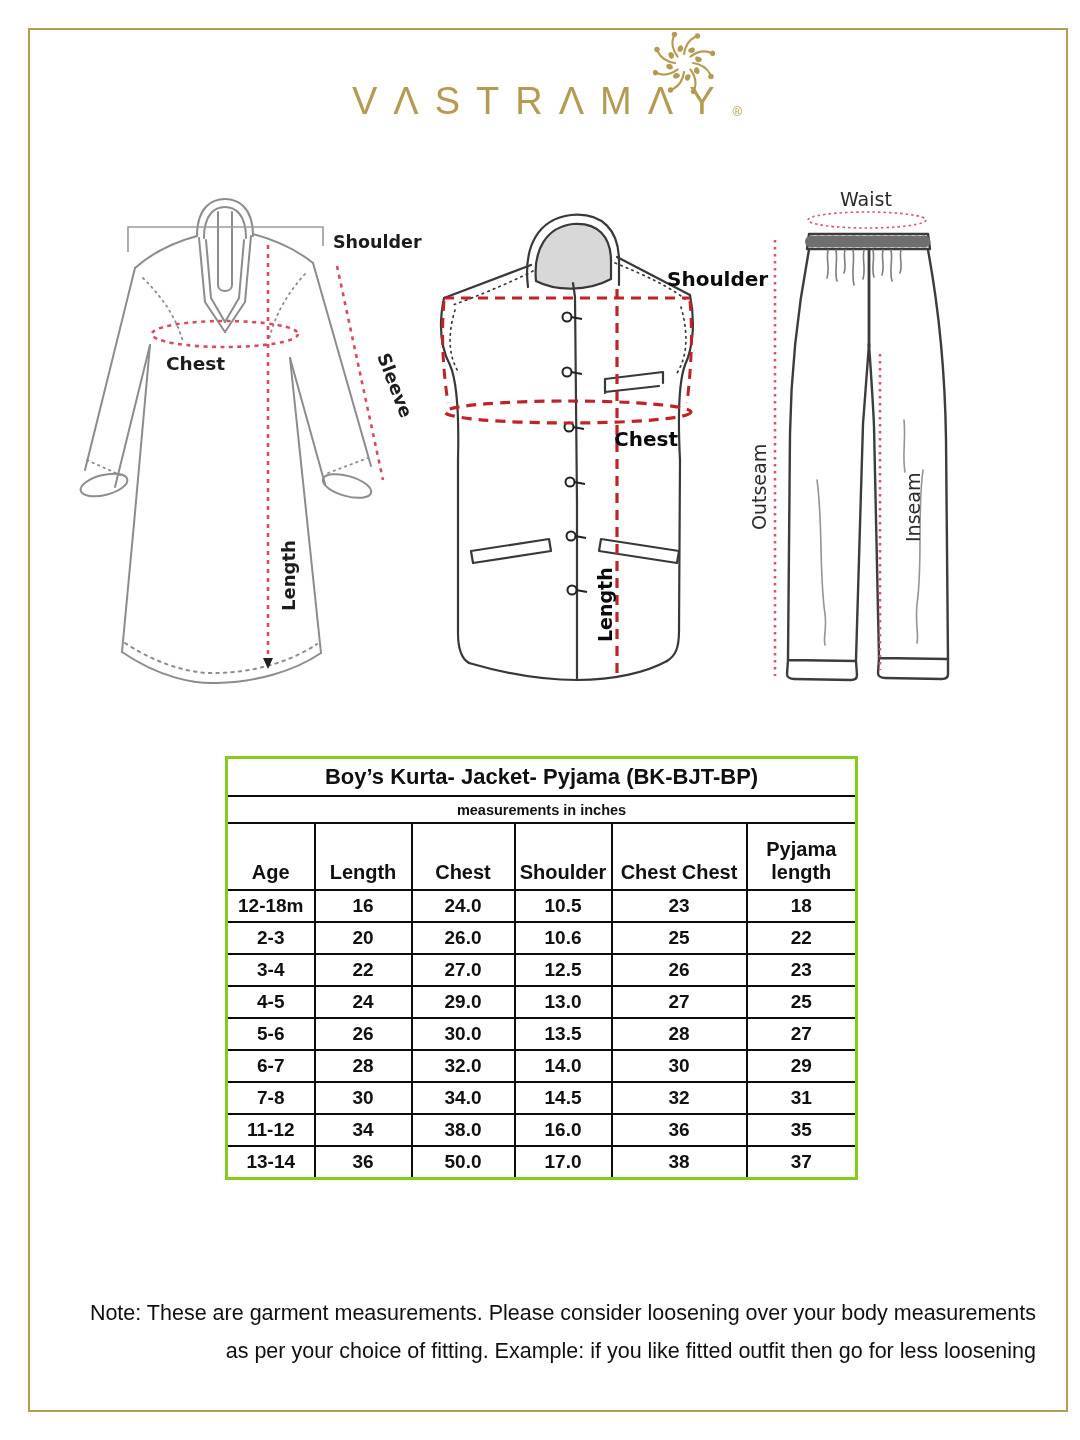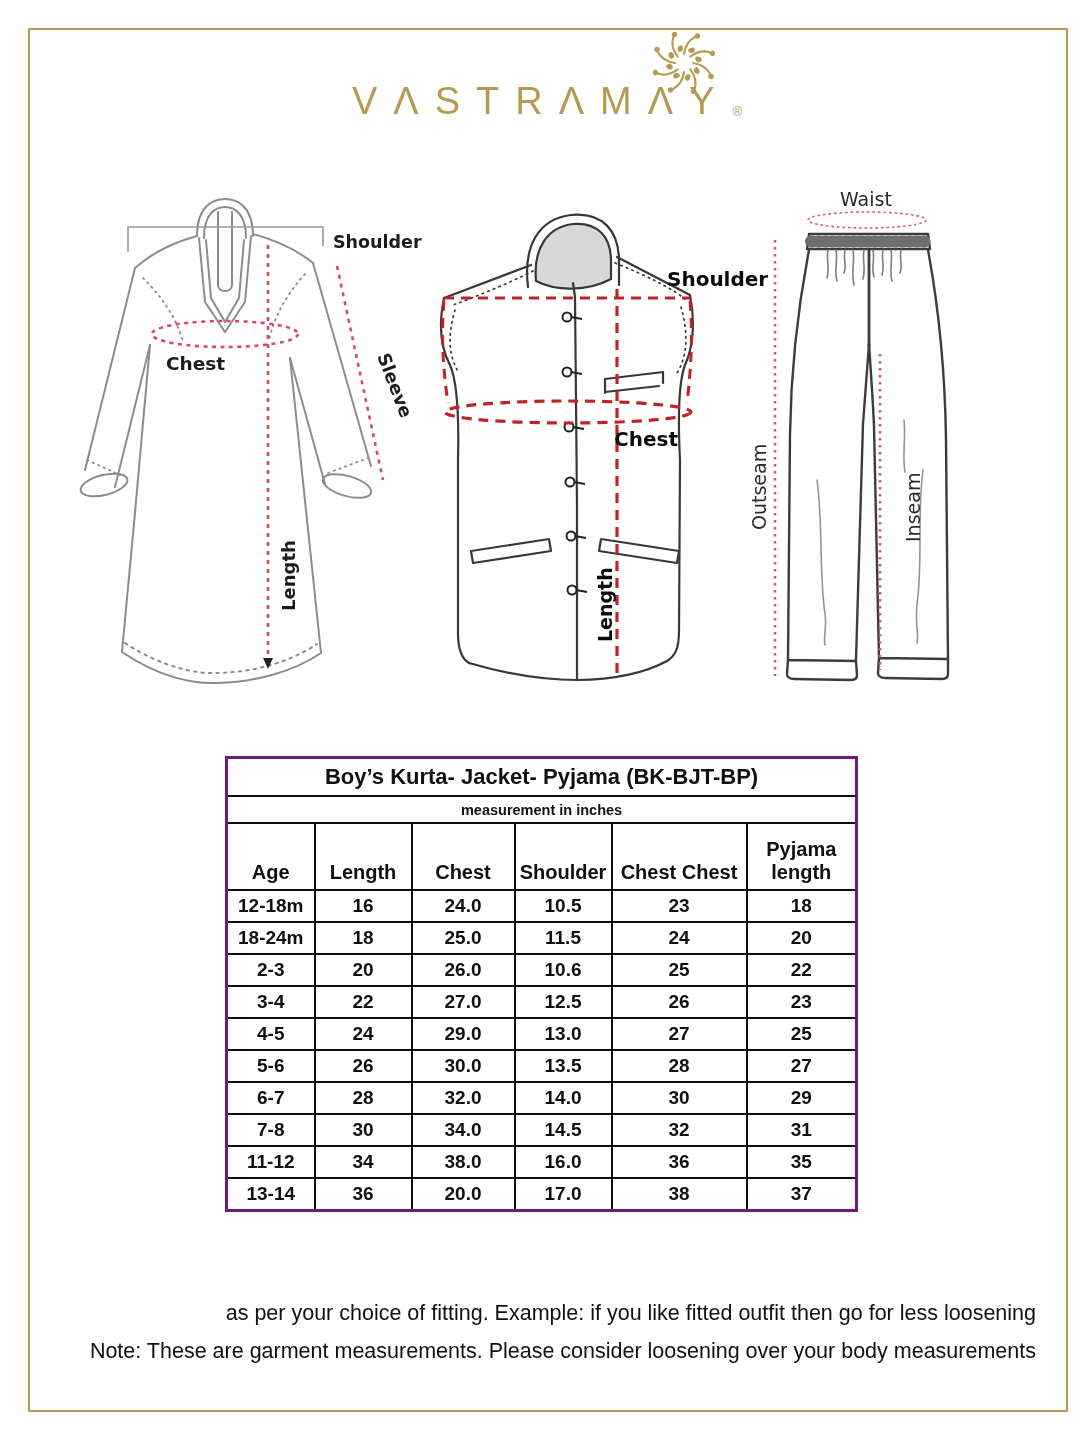--- a/index.html
+++ b/index.html
@@ -23,21 +23,21 @@
   .ornament { position:absolute; left:653px; top:32px; }
   
   .diag { position:absolute; }
   .diag text { font-family:"DejaVu Sans", sans-serif; }
   .lbl   { font-weight:bold; fill:#1c1c1c; }
   .lbl-j { font-weight:bold; fill:#0a0a0a; }
   .lbl-p { fill:#2b2b2b; }
   
   .table-wrap { position:absolute; left:225px; top:756px; width:630px; }
   table.size { border-collapse:collapse; table-layout:fixed; width:630px;
-               border:3px solid #701a75; }
+               border:3px solid #84cc16; }
   table.size td, table.size th {
     border:2px solid #0c0c0c; text-align:center; padding:0;
     font-weight:bold; color:#101010; font-family:"Liberation Sans", sans-serif;
   }
   td.t-title { height:36px; font-size:22px; }
   td.t-sub   { height:25px; font-size:14.5px; }
   tr.t-head th { height:60px; font-size:20px; vertical-align:bottom;
                  padding-bottom:5px; line-height:1.15;margin-left:48px; }
   tbody td { height:30px; font-size:19px; }
   
@@ -221,49 +221,41 @@
           <col style="width:103px">
         <col style="width:97px">
           <col style="width:135px">
           <col style="width:110px">
       </colgroup>
       <thead>
         <tr>
             <td class="t-title" colspan="6">Boy’s Kurta- Jacket- Pyjama (BK-BJT-BP)</td>
           </tr>
         <tr>
-            <td class="t-sub" colspan="6">measurement in inches</td>
+            <td class="t-sub" colspan="6">measurements in inches</td>
           </tr>
         <tr class="t-head">
           <th>Age</th>
           <th>Length</th>
           <th>Chest</th>
           <th>Shoulder</th>
           <th>Chest Chest</th>
           <th>Pyjama length</th>
         </tr>
       </thead>
       <tbody>
           <tr>
             <td>12-18m</td>
             <td>16</td>
             <td>24.0</td>
             <td>10.5</td>
             <td>23</td>
             <td>18</td>
           </tr>
           <tr>
-            <td>18-24m</td>
-            <td>18</td>
-            <td>25.0</td>
-            <td>11.5</td>
-            <td>24</td>
-            <td>20</td>
-          </tr>
-          <tr>
             <td>2-3</td>
             <td>20</td>
             <td>26.0</td>
             <td>10.6</td>
             <td>25</td>
             <td>22</td>
           </tr>
           <tr>
             <td>3-4</td>
             <td>22</td>
@@ -308,26 +300,26 @@
             <td>11-12</td>
             <td>34</td>
             <td>38.0</td>
             <td>16.0</td>
             <td>36</td>
             <td>35</td>
           </tr>
           <tr>
             <td>13-14</td>
             <td>36</td>
-            <td>20.0</td>
+            <td>50.0</td>
             <td>17.0</td>
             <td>38</td>
             <td>37</td>
           </tr>
         </tbody>
     </table>
   </div>
 
   <div class="note">
+    <div>Note: These are garment measurements. Please consider loosening over your body measurements</div>
     <div>as per your choice of fitting. Example: if you like fitted outfit then go for less loosening</div>
-    <div>Note: These are garment measurements. Please consider loosening over your body measurements</div>
   </div>
 </div>
 
 </body></html>

